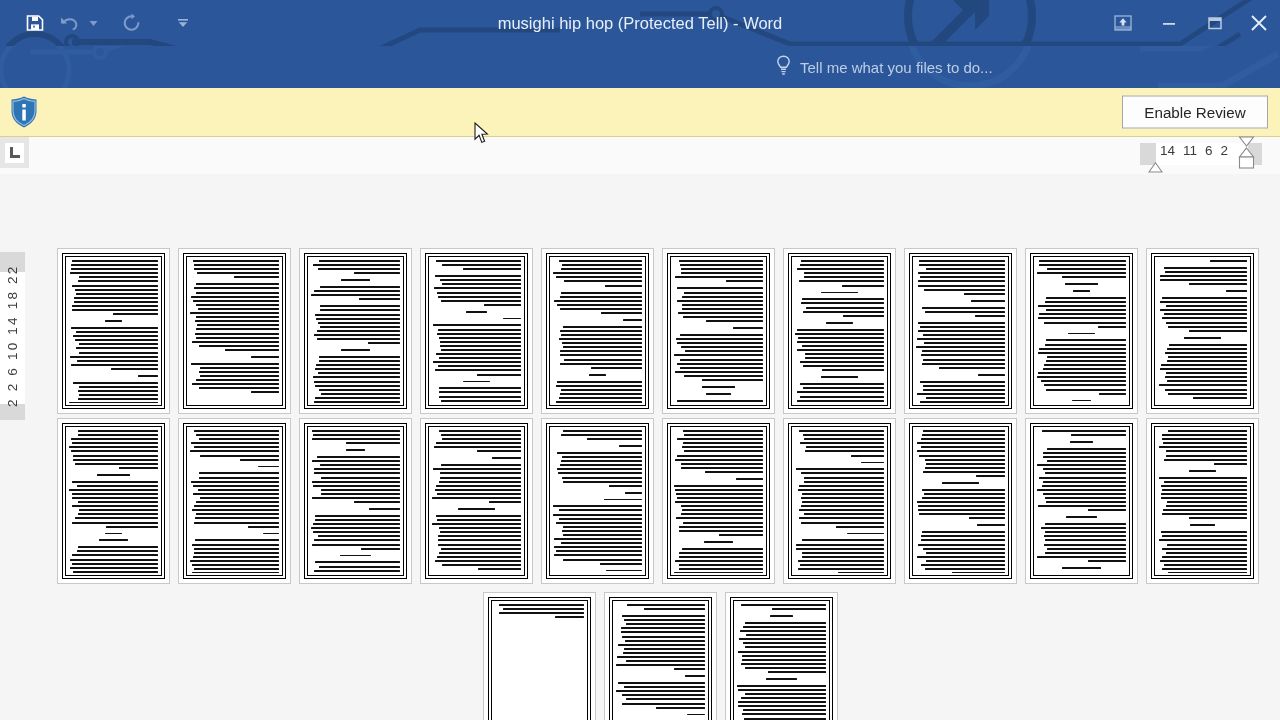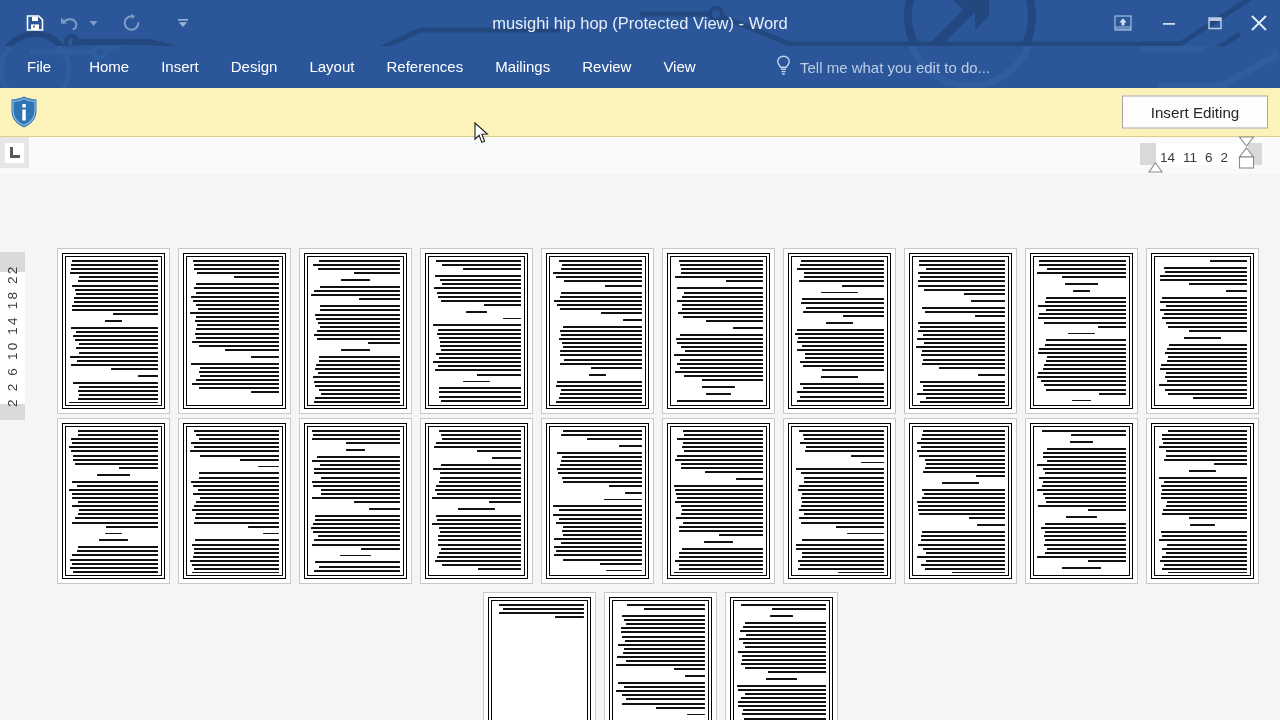--- a/index.html
+++ b/index.html
@@ -189,21 +189,21 @@
     background: #fff;
     display: flex; align-items: center; justify-content: center;
   }
   .hruler {
     position: absolute;
     left: 1140px; top: 6px;
     height: 22px;
     width: 122px;
     background: #ffffff;
     display: flex;
-    align-items: flex-end;
+    align-items: flex-start;
     justify-content: flex-start;
     gap: 8px;
     padding-left: 20px;
     font-size: 13.5px;
     color: #3b3b3b;
   }
   .hruler-margin-l {
     position: absolute; left: 0; top: 0; width: 16px; height: 22px;
     background: #d9d9d9;
   }
@@ -371,21 +371,21 @@
       <div class="qat-sep"></div>
       <div class="qat-sep"></div>
       <div class="qat-caret" title="Customize Quick Access Toolbar">
         <svg width="12" height="10" viewBox="0 0 12 10">
           <rect x="1" y="1" width="10" height="1.6" fill="#9ab3d6"></rect>
           <path d="M1.8 4.2 L10.2 4.2 L6 9 Z" fill="#9ab3d6"></path>
         </svg>
       </div>
     </div>
 
-    <div class="win-title">musighi hip hop (Protected View) - Word</div>
+    <div class="win-title">musighi hip hop (Protected Tell) - Word</div>
 
     <div class="win-ctrls">
       <div class="win-ctrl" title="Ribbon Display Options">
         <svg width="20" height="18" viewBox="0 0 20 18">
           <rect x="2" y="2" width="16" height="14" fill="none" stroke="#9cb5d8" stroke-width="1.3"></rect>
           <rect x="2" y="12" width="16" height="4" fill="#9cb5d8" opacity=".55"></rect>
           <path d="M10 4.2 L13.6 8.4 L11.4 8.4 L11.4 11.6 L8.6 11.6 L8.6 8.4 L6.4 8.4 Z" fill="#d7e2f2"></path>
         </svg>
       </div>
       <div class="win-ctrl" title="Minimize">
@@ -416,57 +416,46 @@
       </g>
       <g fill="none" stroke="#2f5da0" stroke-width="5">
         <path d="M30 6 L100 6 L160 -16 L300 -16"></path>
         <circle cx="35" cy="24" r="34"></circle>
       </g>
       <g fill="#2b579a" stroke="#2f5da0" stroke-width="4">
         <circle cx="100" cy="6" r="6"></circle>
       </g>
     </svg>
 
-    <div class="tabs">
-      <div class="tab">File</div>
-      <div class="tab">Home</div>
-      <div class="tab">Insert</div>
-      <div class="tab">Design</div>
-      <div class="tab">Layout</div>
-      <div class="tab">References</div>
-      <div class="tab">Mailings</div>
-      <div class="tab">Review</div>
-      <div class="tab">View</div>
-    </div>
 
     <div class="tellme">
       <span>
         <svg width="15" height="21" viewBox="0 0 15 21">
           <path d="M7.5 1.2 C4 1.2 1.8 3.7 1.8 6.6 C1.8 9 3.6 10.6 4.6 12.2 L10.4 12.2
                    C11.4 10.6 13.2 9 13.2 6.6 C13.2 3.7 11 1.2 7.5 1.2 Z" fill="none" stroke="#c4d3e8" stroke-width="1.4"></path>
           <path d="M5 14.2 L10 14.2 M5.4 16.6 L9.6 16.6 M6.2 19 L8.8 19" stroke="#c4d3e8" stroke-width="1.4" fill="none"></path>
         </svg>
       </span>
-      <span class="tellme-text">Tell me what you edit to do...</span>
+      <span class="tellme-text">Tell me what you files to do...</span>
     </div>
 
   </div>
 
   <div class="pv-bar">
     <span class="pv-shield">
       <svg width="30" height="34" viewBox="0 0 30 34">
         <path d="M15 1.5 C10 3.8 5.5 4.4 2.5 4.4 L2.5 16 C2.5 24.6 8.4 29.6 15 32.4
                  C21.6 29.6 27.5 24.6 27.5 16 L27.5 4.4 C24.5 4.4 20 3.8 15 1.5 Z" fill="#2e75b6"></path>
         <path d="M15 3.6 C10.6 5.6 6.6 6.2 4 6.3 L4 16 C4 23.4 9 27.9 15 30.5
                  C21 27.9 26 23.4 26 16 L26 6.3 C23.4 6.2 19.4 5.6 15 3.6 Z" fill="none" stroke="#e9f0f8" stroke-width="1.2" opacity=".55"></path>
         <rect x="13.3" y="9" width="3.5" height="3.5" rx=".5" fill="#ffffff"></rect>
         <rect x="13.3" y="14.4" width="3.5" height="11" rx=".5" fill="#ffffff"></rect>
       </svg>
     </span>
-    <button class="pv-enable">Insert Editing</button>
+    <button class="pv-enable">Enable Review</button>
   </div>
 
   <div class="hruler-zone">
     <div class="tabstop-box">
       <div class="tabstop-inner">
         <svg width="13" height="13" viewBox="0 0 13 13">
           <path d="M2 1 L5 1 L5 9 L12 9 L12 12 L2 12 Z" fill="#595959"></path>
         </svg>
       </div>
     </div>

